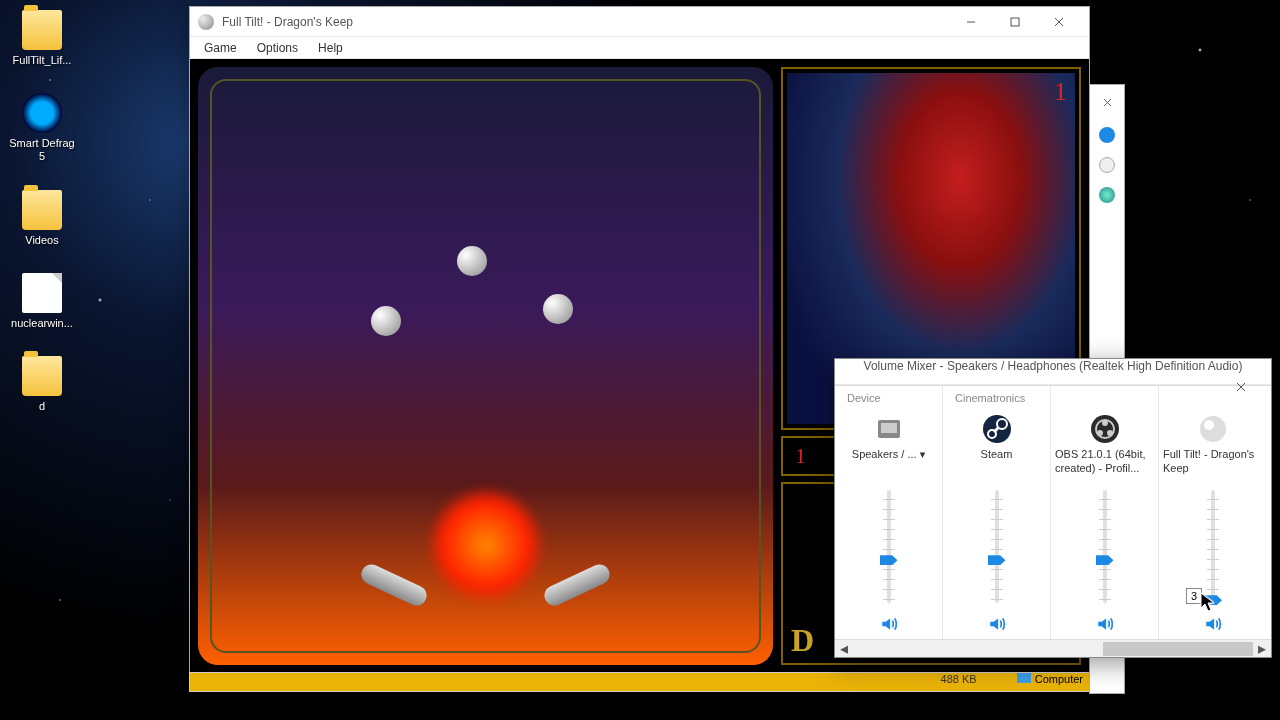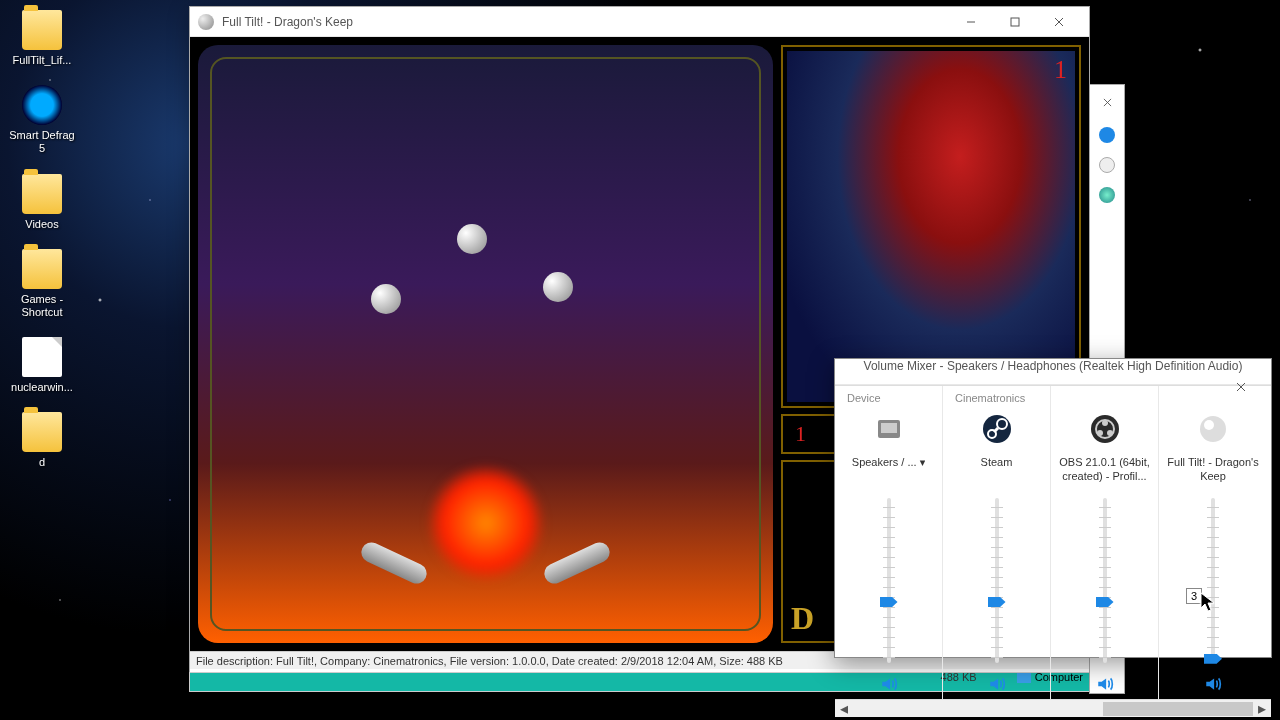--- a/index.html
+++ b/index.html
@@ -1,19 +1,19 @@
 <!DOCTYPE html>
 <html><head>
 <meta charset="utf-8">
 <style>
 * { margin: 0; padding: 0; box-sizing: border-box; font-family: "Segoe UI", Tahoma, sans-serif; }
 body { width: 1280px; height: 720px; overflow: hidden; position: relative; background: #000; }
 .desktop-bg { position: absolute; inset: 0; background: radial-gradient(circle at 15% 20%, #1a3a6e 0%, #0a1530 15%, #000 40%), radial-gradient(circle at 10% 85%, #3a3a3a 0%, #1a1a1a 10%, transparent 20%); }
 .desktop-bg::before { content:""; position:absolute; inset:0; background-image: radial-gradient(1px 1px at 50px 80px,#fff,transparent), radial-gradient(1px 1px at 150px 200px,#ccf,transparent), radial-gradient(2px 2px at 100px 300px,#fff,transparent), radial-gradient(1px 1px at 170px 500px,#99f,transparent), radial-gradient(1px 1px at 60px 600px,#fff,transparent), radial-gradient(2px 2px at 1200px 50px,#fff,transparent), radial-gradient(1px 1px at 1250px 200px,#ccf,transparent); }
-.desktop-icons { position: absolute; top: 10px; left: 6px; display: flex; flex-direction: column; gap: 18px; z-index: 1; }
+.desktop-icons { position: absolute; top: 10px; left: 6px; display: flex; flex-direction: column; gap: 26px; z-index: 1; }
 .di { width: 72px; display:flex; flex-direction:column; align-items:center; gap:4px; cursor:pointer; }
 .di .ico { width: 40px; height: 40px; }
 .di .lbl { color:#fff; font-size:11px; text-align:center; text-shadow:1px 1px 2px #000; line-height:1.2; }
 .folder { background: linear-gradient(#ffe79c,#f5c23c); border-radius:2px 2px 4px 4px; position:relative; }
 .folder::before { content:""; position:absolute; top:-5px; left:2px; width:14px; height:6px; background:#f5c23c; border-radius:2px 2px 0 0; }
 .recycle { background:#fff; border-radius:4px; position:relative; }
 .recycle::after{content:"";position:absolute;top:10px;left:8px;width:24px;height:24px;border:3px solid #3a9ee8;border-radius:50%;border-top-color:transparent;transform:rotate(20deg);}
 .smartdef{background:radial-gradient(circle,#0af 40%,#003 70%);border-radius:50%;}
 .docicon{background:#fff;border-radius:2px;position:relative;}
 .docicon::before{content:"";position:absolute;top:0;right:0;border-style:solid;border-width:0 10px 10px 0;border-color:transparent #ccc transparent transparent;}
@@ -43,33 +43,33 @@
 .score-area span{color:#d22;font-size:22px;font-family:serif;}
 .dmd{flex:1;background:#000;border:2px solid #806000;position:relative;}
 .dmd::after{content:"D";position:absolute;bottom:4px;left:8px;color:#c9a227;font-size:32px;font-family:"Times New Roman",serif;font-weight:bold;}
 .statusbar{height:18px;background:#f0f0f0;border-top:1px solid #ccc;font-size:11px;color:#333;display:flex;align-items:center;padding:0 6px;}
 
 .explorer-sliver{position:absolute;right:155px;top:84px;width:36px;height:610px;background:#fff;border:1px solid #aaa;z-index:3;display:flex;flex-direction:column;align-items:center;padding-top:6px;gap:14px;}
 .explorer-sliver .xbtn{width:22px;height:22px;display:flex;align-items:center;justify-content:center;color:#555;}
 .explorer-sliver .xbtn svg{width:9px;height:9px;}
 .circ{width:16px;height:16px;border-radius:50%;}
 
-.status-footer{position:absolute;left:189px;bottom:28px;width:901px;height:20px;background:#14b8a6;border:1px solid #ccc;font-size:11px;display:flex;align-items:flex-end;padding:8px 6px;z-index:2;}
+.status-footer{position:absolute;left:189px;bottom:28px;width:901px;height:20px;background:#eab308;border:1px solid #ccc;font-size:11px;display:flex;align-items:flex-start;padding:0 6px;z-index:2;}
 .status-footer .seg{margin-right:40px;color:#333;}
 .status-footer .compico{width:14px;height:10px;background:#3a9ee8;margin-right:4px;}
 
 .mixer{position:absolute;right:8px;top:358px;width:438px;height:300px;background:#fff;border:1px solid #888;box-shadow:0 6px 24px rgba(0,0,0,.4);z-index:10;}
 .mixer .titlebar{height:26px;flex-direction:column;}
 .mixer .titlebar .spk{width:14px;height:14px;margin-right:8px;}
-.mixer-body{height:314px;display:flex;border-top:1px solid #ddd;}
+.mixer-body{height:254px;display:flex;border-top:1px solid #ddd;}
 .mix-col{width:108px;border-right:1px solid #e8e8e8;display:flex;flex-direction:column;align-items:center;padding:6px 4px 4px;}
 .mix-col:last-child{border-right:none;}
 .mix-section-label{font-size:11px;color:#888;align-self:flex-start;margin:0 0 6px 8px;height:14px;}
 .mix-icon{width:30px;height:30px;margin-top:2px;}
-.mix-name{font-size:11px;color:#333;text-align:center;margin-top:12px;line-height:1.25;height:30px;overflow:hidden;}
+.mix-name{font-size:11px;color:#333;text-align:left;margin-top:4px;line-height:1.25;height:30px;overflow:hidden;}
 .mix-slider{flex:1;width:20px;position:relative;margin-top:6px;}
 .track{position:absolute;left:50%;top:6px;bottom:6px;width:4px;transform:translateX(-50%);background:#e0e0e0;border-radius:2px;}
 .track::before{content:"";position:absolute;left:-4px;top:0;bottom:0;width:12px;background:repeating-linear-gradient(to bottom,transparent 0,transparent 9px,#ccc 9px,#ccc 10px);}
 .thumb{position:absolute;left:50%;width:18px;height:10px;background:#1e88e5;transform:translateX(-50%);clip-path:polygon(0 0,70% 0,100% 50%,70% 100%,0 100%);}
 .mix-mute{width:22px;height:22px;margin-top:4px;display:flex;align-items:center;justify-content:center;}
 .mix-scroll{height:18px;background:#f0f0f0;border-top:1px solid #ddd;display:flex;align-items:center;}
 .sbtn{width:18px;height:16px;display:flex;align-items:center;justify-content:center;color:#555;}
 .strack{flex:1;height:16px;position:relative;}
 .sbar{position:absolute;right:0;top:1px;height:14px;width:150px;background:#c8c8c8;}
 
@@ -89,24 +89,20 @@
     </div>
   <div class="di">
       <div class="ico smartdef"></div>
       <div class="lbl">Smart Defrag 5</div>
     </div>
   <div class="di">
       <div class="ico folder"></div>
       <div class="lbl">Videos</div>
     </div>
   <div class="di">
-      <div class="ico folder"></div>
-      <div class="lbl">Games - Shortcut</div>
-    </div>
-  <div class="di">
       <div class="ico docicon"></div>
       <div class="lbl">nuclearwin...</div>
     </div>
   <div class="di">
       <div class="ico folder"></div>
       <div class="lbl">d</div>
     </div>
 </div>
 
 <div class="game-window">
@@ -124,20 +120,25 @@
             <rect x="1" y="1" width="8" height="8" fill="none" stroke="currentColor"></rect>
           </svg>
         </div>
       <div class="winbtn">
           <svg viewBox="0 0 10 10">
             <line x1="1" y1="1" x2="9" y2="9" stroke="currentColor"></line>
             <line x1="9" y1="1" x2="1" y2="9" stroke="currentColor"></line>
           </svg>
         </div>
     </div>
+  </div>
+  <div class="menubar">
+    <span>Game</span>
+    <span>Options</span>
+    <span>Help</span>
   </div>
   <div class="game-body">
     <div class="playfield">
       <div class="pf-glow"></div>
       <div class="bumper" style="top:30%;left:45%"></div>
       <div class="bumper" style="top:40%;left:30%"></div>
       <div class="bumper" style="top:38%;left:60%"></div>
       <div class="flipper-l"></div>
       <div class="flipper-r"></div>
     </div>

